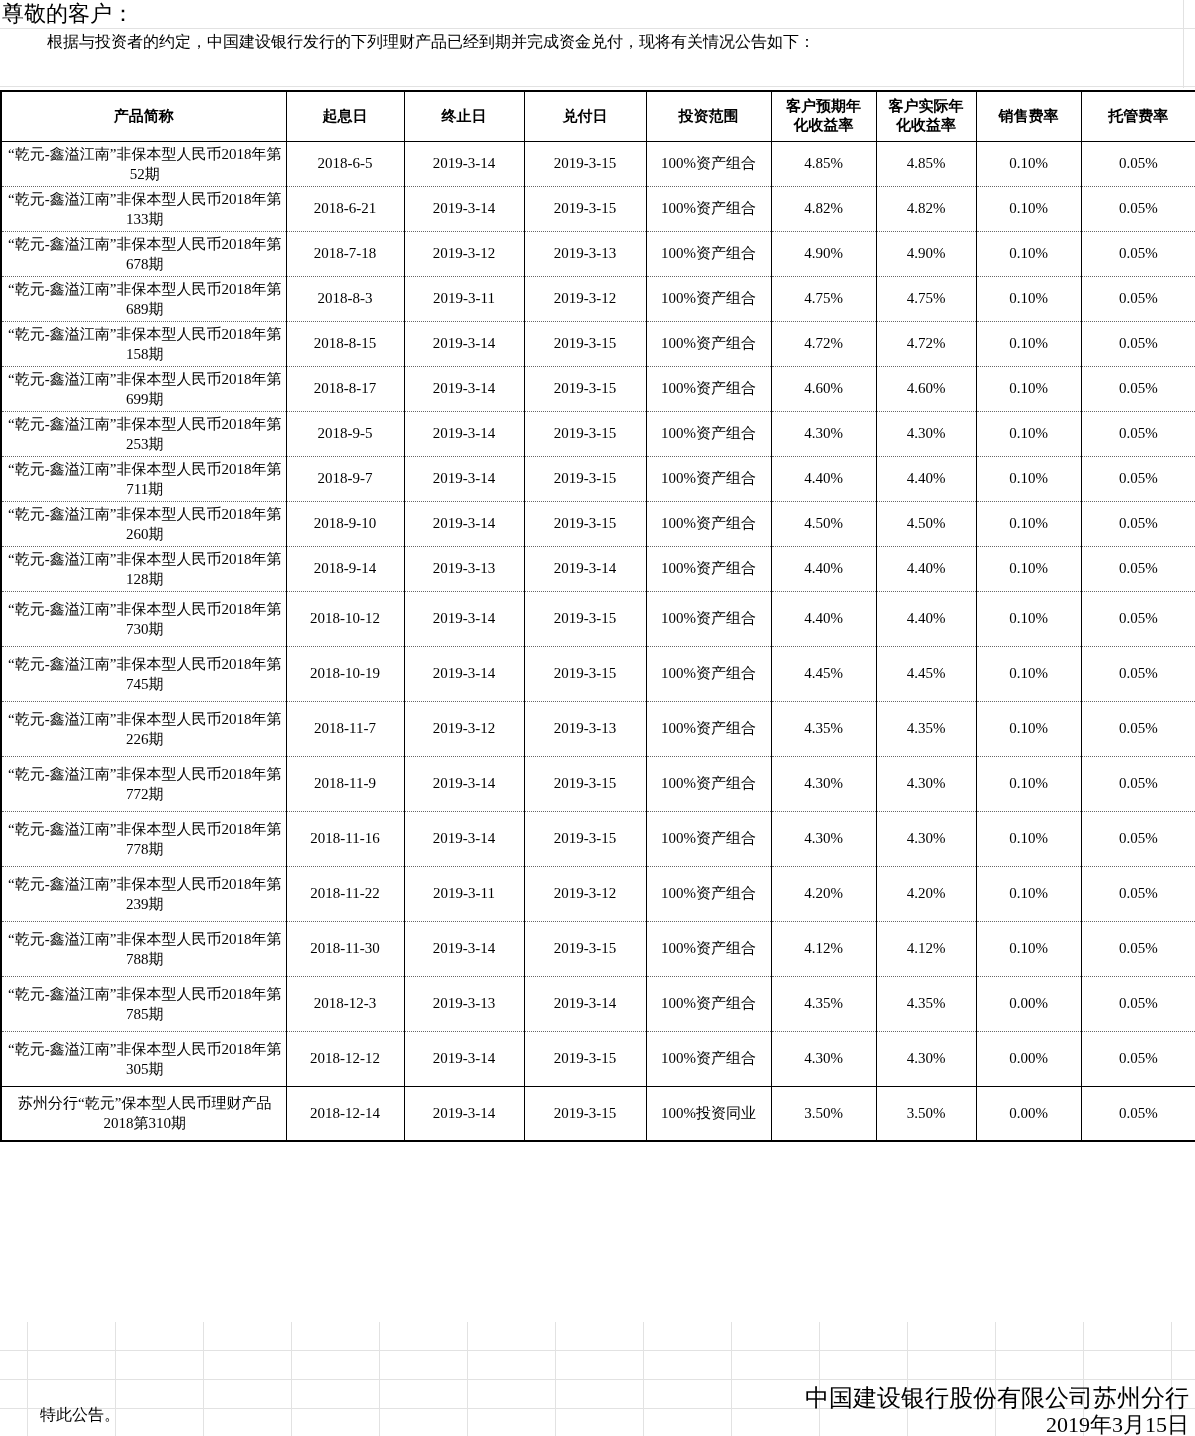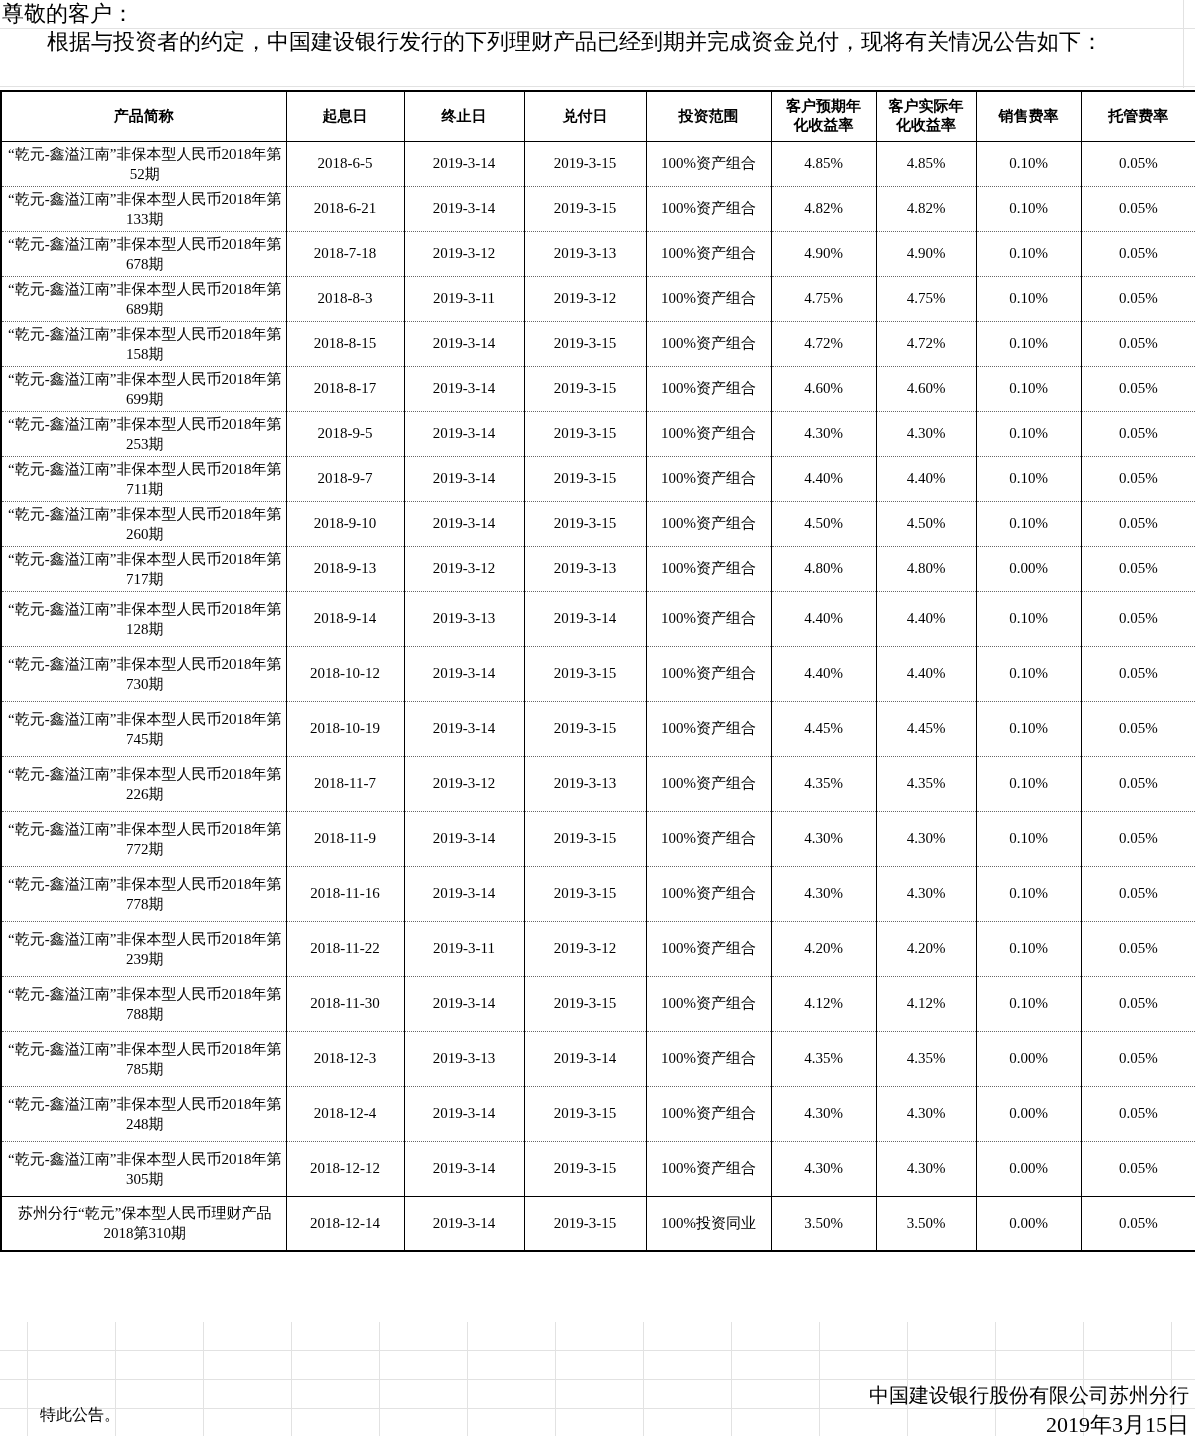--- a/index.html
+++ b/index.html
@@ -5,21 +5,21 @@
   * { margin:0; padding:0; box-sizing:border-box; }
   html,body { background:#ffffff; }
   body {
     width:1195px; height:1436px; position:relative; overflow:hidden;
     font-family:"Liberation Serif","DejaVu Serif",serif; color:#000;
   }
   .faint-h { position:absolute; left:0; width:1195px; height:1px; background:#e2e2e2; }
   .faint-v { position:absolute; width:1px; background:#e2e2e2; }
 
   .salutation { position:absolute; top:3px; left:2px; font-size:22px; line-height:22px; }
-  .intro      { position:absolute; top:31px; left:47px; font-size:22px; line-height:22px; }
+  .intro      { position:absolute; top:31px; left:47px; font-size:16px; line-height:22px; }
 
   table.products {
     position:absolute; top:90px; left:0; width:1195px;
     border-collapse:collapse; table-layout:fixed;
     border:2px solid #000;
   }
   th, td { border-left:1px solid #000; overflow:hidden; vertical-align:middle; }
   th:first-child, td:first-child { border-left:none; }
   thead tr { height:50px; }
   th {
@@ -38,21 +38,21 @@
 
   .grid-v {
     position:absolute; top:1322px; left:27px; width:1168px; height:114px;
     background:repeating-linear-gradient(to right,#e2e2e2 0 1px,transparent 1px 88px);
   }
   .grid-h {
     position:absolute; top:1350px; left:0; width:1195px; height:86px;
     background:repeating-linear-gradient(to bottom,#e2e2e2 0 1px,transparent 1px 29px);
   }
   .closing   { position:absolute; top:1405px; left:40px; font-size:16px; }
-  .signature { position:absolute; top:1382px; right:6px; font-size:20px;margin-left:48px; }
+  .signature { position:absolute; top:1382px; right:6px; font-size:24px;margin-left:48px; }
   .sig-date  { position:absolute; top:1410px; right:6px; font-size:22px; }
 </style>
 </head>
 <body>
 
 <div class="faint-h" style="top:28px"></div>
 <div class="faint-h" style="top:86px"></div>
 <div class="faint-v" style="left:1183px; top:0; height:88px"></div>
 
 <div class="salutation">尊敬的客户：</div>
@@ -179,31 +179,20 @@
         <td>2018-9-10</td>
         <td>2019-3-14</td>
         <td>2019-3-15</td>
         <td>100%资产组合</td>
         <td>4.50%</td>
         <td>4.50%</td>
         <td>0.10%</td>
         <td>0.05%</td>
       </tr>
       <tr>
-        <td class="name">“乾元-鑫溢江南”非保本型人民币2018年第717期</td>
-        <td>2018-9-13</td>
-        <td>2019-3-12</td>
-        <td>2019-3-13</td>
-        <td>100%资产组合</td>
-        <td>4.80%</td>
-        <td>4.80%</td>
-        <td>0.00%</td>
-        <td>0.05%</td>
-      </tr>
-      <tr>
         <td class="name">“乾元-鑫溢江南”非保本型人民币2018年第128期</td>
         <td>2018-9-14</td>
         <td>2019-3-13</td>
         <td>2019-3-14</td>
         <td>100%资产组合</td>
         <td>4.40%</td>
         <td>4.40%</td>
         <td>0.10%</td>
         <td>0.05%</td>
       </tr>
@@ -289,31 +278,20 @@
         <td>2018-12-3</td>
         <td>2019-3-13</td>
         <td>2019-3-14</td>
         <td>100%资产组合</td>
         <td>4.35%</td>
         <td>4.35%</td>
         <td>0.00%</td>
         <td>0.05%</td>
       </tr>
       <tr>
-        <td class="name">“乾元-鑫溢江南”非保本型人民币2018年第248期</td>
-        <td>2018-12-4</td>
-        <td>2019-3-14</td>
-        <td>2019-3-15</td>
-        <td>100%资产组合</td>
-        <td>4.30%</td>
-        <td>4.30%</td>
-        <td>0.00%</td>
-        <td>0.05%</td>
-      </tr>
-      <tr>
         <td class="name">“乾元-鑫溢江南”非保本型人民币2018年第305期</td>
         <td>2018-12-12</td>
         <td>2019-3-14</td>
         <td>2019-3-15</td>
         <td>100%资产组合</td>
         <td>4.30%</td>
         <td>4.30%</td>
         <td>0.00%</td>
         <td>0.05%</td>
       </tr>

